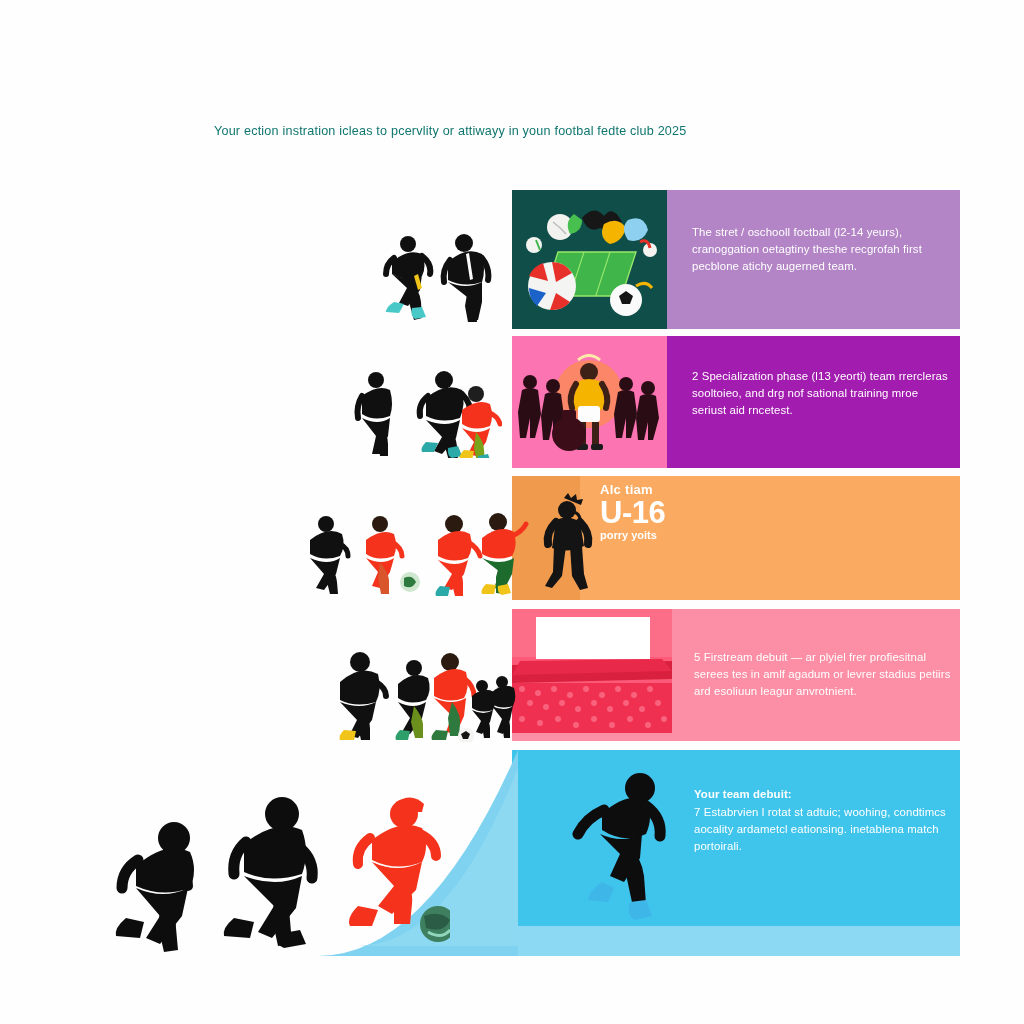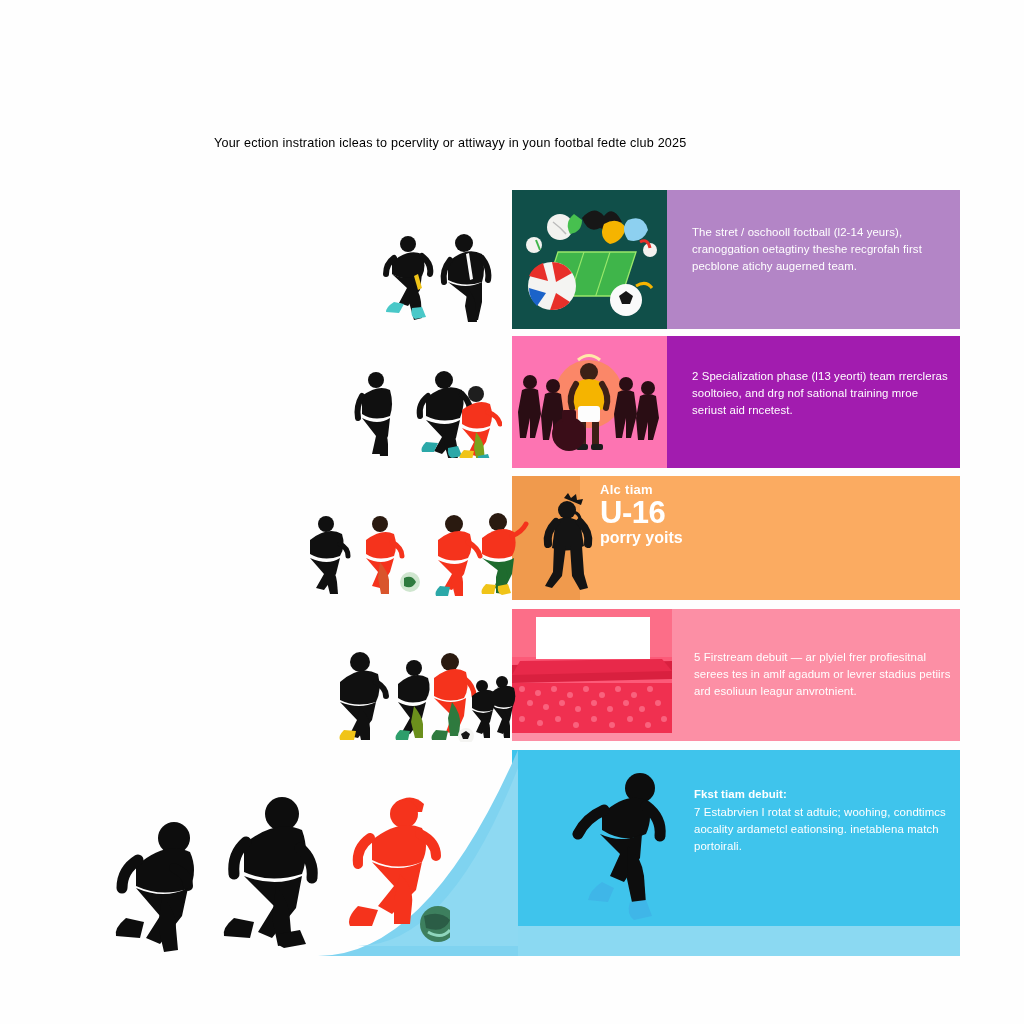--- a/index.html
+++ b/index.html
@@ -7,22 +7,22 @@
     width:1024px;height:1024px;
     background:#ffffff;
     font-family:"Liberation Sans", sans-serif;
     overflow:hidden;
     position:relative;
   }
   .canvas{position:absolute;inset:0;background:#fefefe;}
 
   
   .title{
-    position:absolute;left:214px;top:136px;width:700px;
-    font-size:12.6px;color:#000000;letter-spacing:.2px;
+    position:absolute;left:214px;top:124px;width:700px;
+    font-size:12.6px;color:#0f766e;letter-spacing:.2px;
     white-space:nowrap;
   }
 
   
   .panel{position:absolute;overflow:hidden;}
   .panel .txt{
     position:absolute;
     color:#ffffff;font-size:11.4px;line-height:1.48;
     letter-spacing:.1px;
   }
@@ -37,21 +37,21 @@
   #p2{left:512px;top:336px;width:448px;height:132px;background:#a21caf;}
   #p2 .img{position:absolute;left:0;top:0;width:155px;height:132px;background:#fd74b2;}
   #p2 .txt{left:180px;top:32px;width:256px;}
 
   
   #p3{left:512px;top:476px;width:448px;height:124px;background:#fbab61;}
   #p3 .strip{position:absolute;left:0;top:0;width:68px;height:124px;background:#f09a4d;}
   #p3 .badge{position:absolute;left:88px;top:6px;width:92px;text-align:left;color:#fff;}
   #p3 .badge .b1{font-size:13px;font-weight:bold;letter-spacing:.3px;}
   #p3 .badge .b2{font-size:31px;font-weight:bold;line-height:1.02;letter-spacing:-.5px;}
-  #p3 .badge .b3{font-size:16px;font-weight:bold;}
+  #p3 .badge .b3{font-size:11px;font-weight:bold;}
   #p3 .txt{left:186px;top:30px;width:256px;}
 
   
   #p4{left:512px;top:609px;width:448px;height:132px;background:#fc8fa5;}
   #p4 .img{position:absolute;left:0;top:0;width:160px;height:132px;background:#fc8fa5;}
   #p4 .txt{left:182px;top:40px;width:258px;}
 
   
   #p5{left:512px;top:750px;width:448px;height:176px;background:#3fc4ec;}
   #p5 .txt{left:182px;top:36px;width:262px;}
@@ -214,21 +214,21 @@
       <circle cx="78" cy="26" r="15" fill="#0d0d0d"></circle>
       <path d="M40 52 q24 -22 44 -14 q8 16 0 34 q-22 10 -44 -4z" fill="#0d0d0d"></path>
       <path d="M42 48 q-18 8 -26 24" stroke="#0d0d0d" stroke-width="11" fill="none" stroke-linecap="round"></path>
       <path d="M84 44 q16 12 14 30" stroke="#0d0d0d" stroke-width="11" fill="none" stroke-linecap="round"></path>
       <path d="M38 72 q22 10 42 0 l-2 24 l-16 24 l-14 -6 l10 -22z" fill="#0d0d0d"></path>
       <path d="M66 84 q14 12 16 30 l2 28 l-13 3 l-6 -28z" fill="#0d0d0d"></path>
       <path d="M40 120 q-12 8 -14 18 l20 2 l6 -14z" fill="#3fb6e8"></path>
       <path d="M68 140 q-4 12 4 18 l18 -4 l-6 -16z" fill="#3fb6e8"></path>
     </svg>
     <div class="txt">
-      <span class="hd">Fkst tiam debuit:</span>
+      <span class="hd">Your team debuit:</span>
       <span>7 Estabrvien l&nbsp;rotat st adtuic; woohing, condtimcs aocality ardametcl eationsing. inetablena match portoirali.</span>
     </div>
   </div>
   <div class="panel" id="p5b"></div>
 
   <div class="ramp">
     <svg width="200" height="206" viewBox="0 0 200 206">
       <path d="M200 0 L200 206 L0 206 Q110 206 200 0 Z" fill="#7fd3f0"></path>
       <path d="M200 18 L200 196 L40 196 Q130 196 200 18 Z" fill="#8ed9f2"></path>
     </svg>

